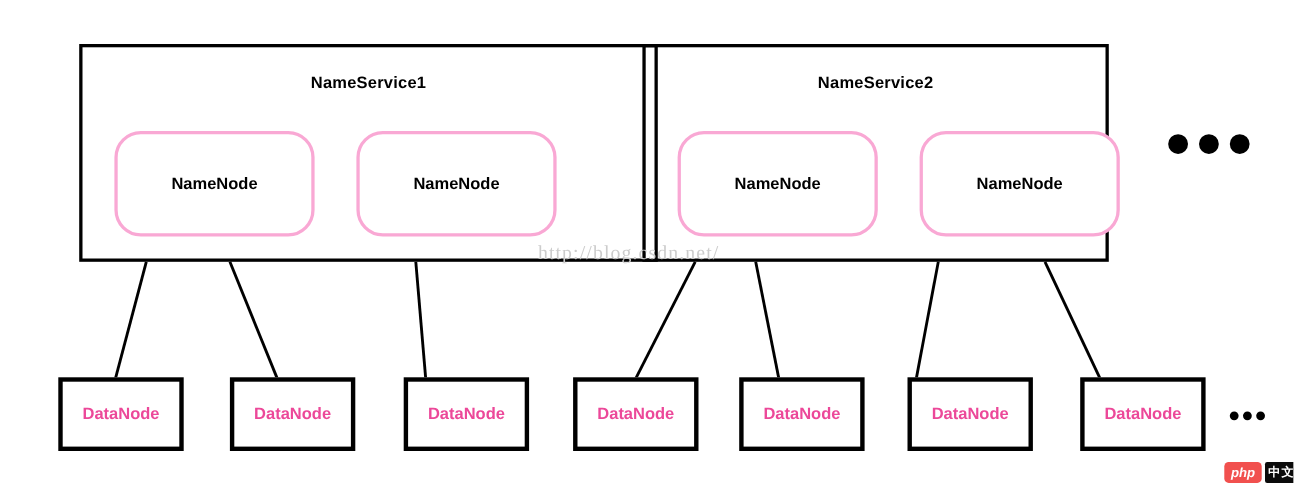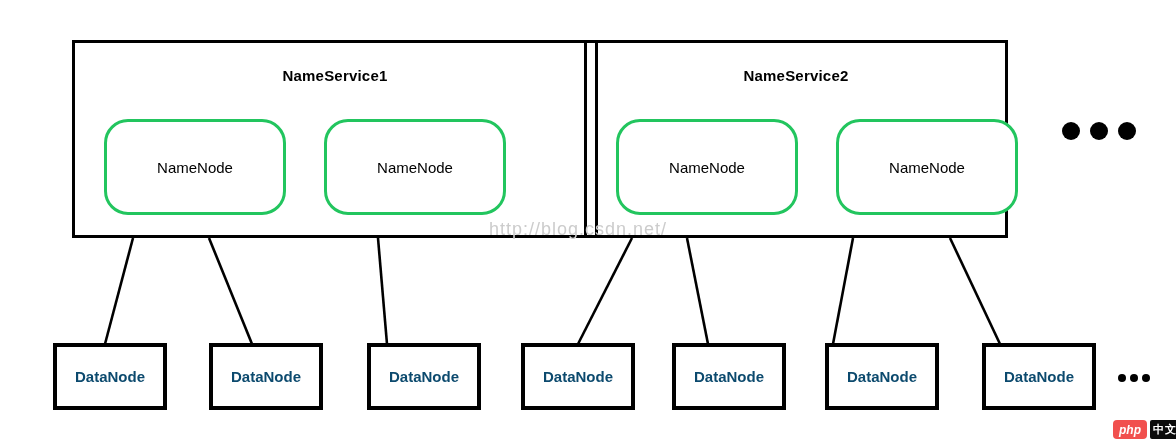--- a/index.html
+++ b/index.html
@@ -35,46 +35,46 @@
     font-size: 15px;
     font-weight: 700;
     color: #000000;
     letter-spacing: 0.2px;
   }
   .namenode {
     position: absolute;
     top: 76px;
     width: 182px;
     height: 96px;
-    border: 3px solid #22c55e;
+    border: 3px solid #f9a8d4;
     border-radius: 24px;
     box-sizing: border-box;
     display: flex;
     align-items: center;
     justify-content: center;
     font-size: 15px;
-    font-weight: 400;
+    font-weight: 700;
     color: #000000;
     background: #ffffff;
   }
   .nn-left  { left: 29px; }
   .nn-right { left: 249px; }
   .datanode {
     position: absolute;
     top: 343px;
     width: 114px;
     height: 67px;
     border: 4px solid #000000;
     box-sizing: border-box;
     display: flex;
     align-items: center;
     justify-content: center;
     font-size: 15px;
     font-weight: 700;
-    color: #0c4a6e;
+    color: #ec4899;
     background: #ffffff;
   }
   .dn0 { left: 53px; }
   .dn1 { left: 209px; }
   .dn2 { left: 367px; }
   .dn3 { left: 521px; }
   .dn4 { left: 672px; }
   .dn5 { left: 825px; }
   .dn6 { left: 982px; }
   .dot {
@@ -87,21 +87,21 @@
   .dot-b1 { left: 1090px; }
   .dot-b2 { left: 1118px; }
   .dot-small { width: 8px; height: 8px; top: 374px; }
   .dot-s0 { left: 1118px; }
   .dot-s1 { left: 1130px; }
   .dot-s2 { left: 1142px; }
   .watermark {
     position: absolute;
     left: 489px;
     top: 219px;
-    font-family: Liberation Sans, sans-serif;
+    font-family: Liberation Serif, serif;
     font-size: 18px;
     color: #cccccc;
     letter-spacing: 1px;
     white-space: nowrap;
   }
   .badge {
     position: absolute;
     left: 1095px;
     top: 420px;
     height: 19px;

